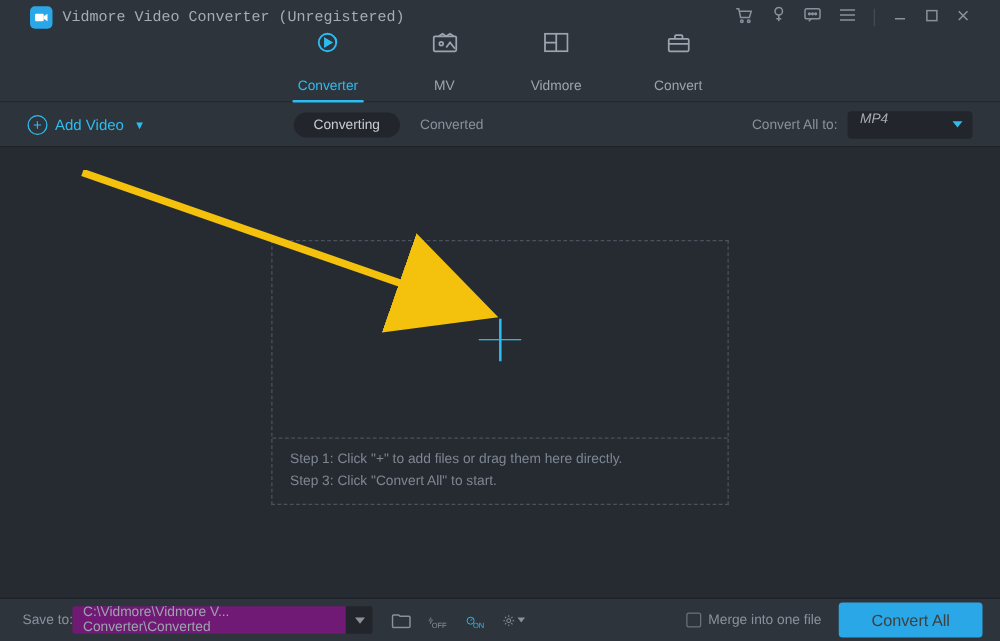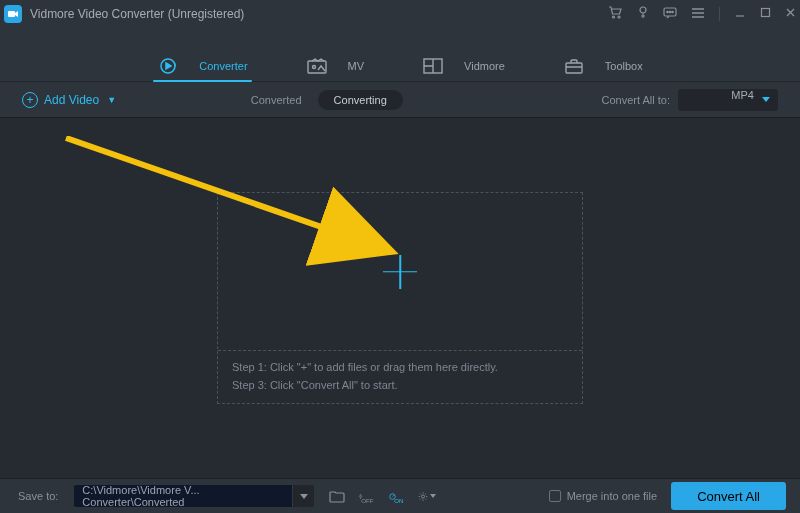--- a/index.html
+++ b/index.html
@@ -9,21 +9,22 @@
     font-family: "Segoe UI", Arial, sans-serif;
     font-size: 12px;
     color: #8a919c;
     overflow: hidden;
     position: relative;
   }
   
   .titlebar {
     height: 28px;
     display: flex; align-items: center;
-    padding: 0 4px;
+    padding: 0 24px;
+    font-family: Liberation Mono, monospace;
   }
   .logo {
     width: 18px; height: 18px;
     background: #2aa7e6;
     border-radius: 4px;
     display: flex; align-items: center; justify-content: center;
     margin-right: 8px;
   }
   .title-text { color: #a6acb5; font-size: 12px; }
   .titlebar-right {
@@ -34,21 +35,21 @@
   .sysbtn { cursor: pointer; }
 
   
   .maintabs {
     height: 54px;
     display: flex; align-items: flex-end; justify-content: center;
     gap: 58px;
     border-bottom: 1px solid #22262c;
   }
   .tab {
-    display: flex; flex-direction: row; align-items: center;
+    display: flex; flex-direction: column; align-items: center;
     gap: 20px; padding-bottom: 6px;
     color: #9da4ae; font-size: 11px;
     position: relative;
   }
   .tab.active { color: #2dbcf0; }
   .tab.active::after {
     content: ""; position: absolute; bottom: -1px; left: -4px; right: -4px;
     height: 2px; background: #2dbcf0; border-radius: 1px;
   }
   .tab .ticon { width: 22px; height: 18px; display: flex; align-items: center; justify-content: center; }
@@ -76,27 +77,26 @@
     transform: translateX(-40px);
   }
   .subtab {
     padding: 4px 16px; font-size: 11px; color: #8a919c;
     border-radius: 12px;
   }
   .subtab.active { background: #22262c; color: #c7ccd3; }
   .convertall-to {
     display: flex; align-items: center; gap: 8px;
     font-size: 11px;
-    text-align: right;
   }
   .format-select {
     background: #22262c; color: #a6acb5;
     height: 22px; padding: 0 24px 0 10px;
     border-radius: 3px; font-size: 11px;
-    position: relative; min-width: 100px;
+    position: relative; min-width: 100px; font-style: italic;
   }
   .format-select .tri {
     position: absolute; right: 8px; top: 8px;
     border-left: 4px solid transparent; border-right: 4px solid transparent;
     border-top: 5px solid #2dbcf0;
   }
 
   
   .main {
     height: 360px;
@@ -138,38 +138,38 @@
   .footer {
     position: absolute; bottom: 0; left: 0; right: 0;
     height: 35px;
     display: flex; align-items: center;
     padding: 0 14px 0 18px;
     border-top: 1px solid #1b1e23;
     background: #2e343c;
     font-size: 11px;
     color: #8a919c;
   }
-  .saveto { margin-right: 16px; }
+  .saveto { margin-right: 0; }
   .path-box {
-    background: #0f172a; height: 22px;
+    background: #701a75; height: 22px;
     display: flex; align-items: center;
     padding: 0 8px; border-radius: 2px 0 0 2px;
     color: #9da4ae; width: 218px;
   }
   .path-drop {
     background: #22262c; height: 22px; width: 22px;
     display: flex; align-items: center; justify-content: center;
     border-left: 1px solid #323840; border-radius: 0 2px 2px 0;
   }
   .ftr-icons { display: flex; gap: 12px; margin-left: 14px; align-items: center; }
   .ftr-icons .i { width: 18px; height: 18px; display: flex; align-items: center; justify-content: center; }
   .merge { display: flex; align-items: flex-end; gap: 6px; margin-left: auto; margin-right: 14px; }
   .chk { width: 12px; height: 12px; border: 1px solid #6a717c; border-radius: 2px; }
   .convert-btn {
-    background: #2aa7e6; color: #000000;
+    background: #2aa7e6; color: #404040;
     height: 28px; padding: 0 26px;
     border-radius: 3px; font-size: 13px;
     display: flex; align-items: center;
   }
 </style>
 </head>
 <body>
 
 <div class="titlebar">
   <div class="logo">
@@ -257,33 +257,33 @@
     </span>
     <span>Vidmore</span>
   </div>
   <div class="tab">
     <span class="ticon">
       <svg width="20" height="17" viewBox="0 0 20 17" fill="none" stroke="#9da4ae" stroke-width="1.4">
           <rect x="2" y="5" width="16" height="10" rx="1"></rect>
           <path d="M2 9h16M7 5V3a1 1 0 0 1 1-1h4a1 1 0 0 1 1 1v2"></path>
         </svg>
     </span>
-    <span>Toolbox</span>
+    <span>Convert</span>
   </div>
 </div>
 
 <div class="toolbar">
   <div class="addfiles">
     <span class="plus-circle">+</span>
     <span>Add Video</span>
     <span class="chev-down">▼</span>
   </div>
   <div class="subtabs">
+    <div class="subtab active">Converting</div>
     <div class="subtab">Converted</div>
-    <div class="subtab active">Converting</div>
   </div>
   <div class="convertall-to">
     <span>Convert All to:</span>
     <div class="format-select">
       <span>MP4</span>
       <span class="tri"></span>
     </div>
   </div>
 </div>
 

